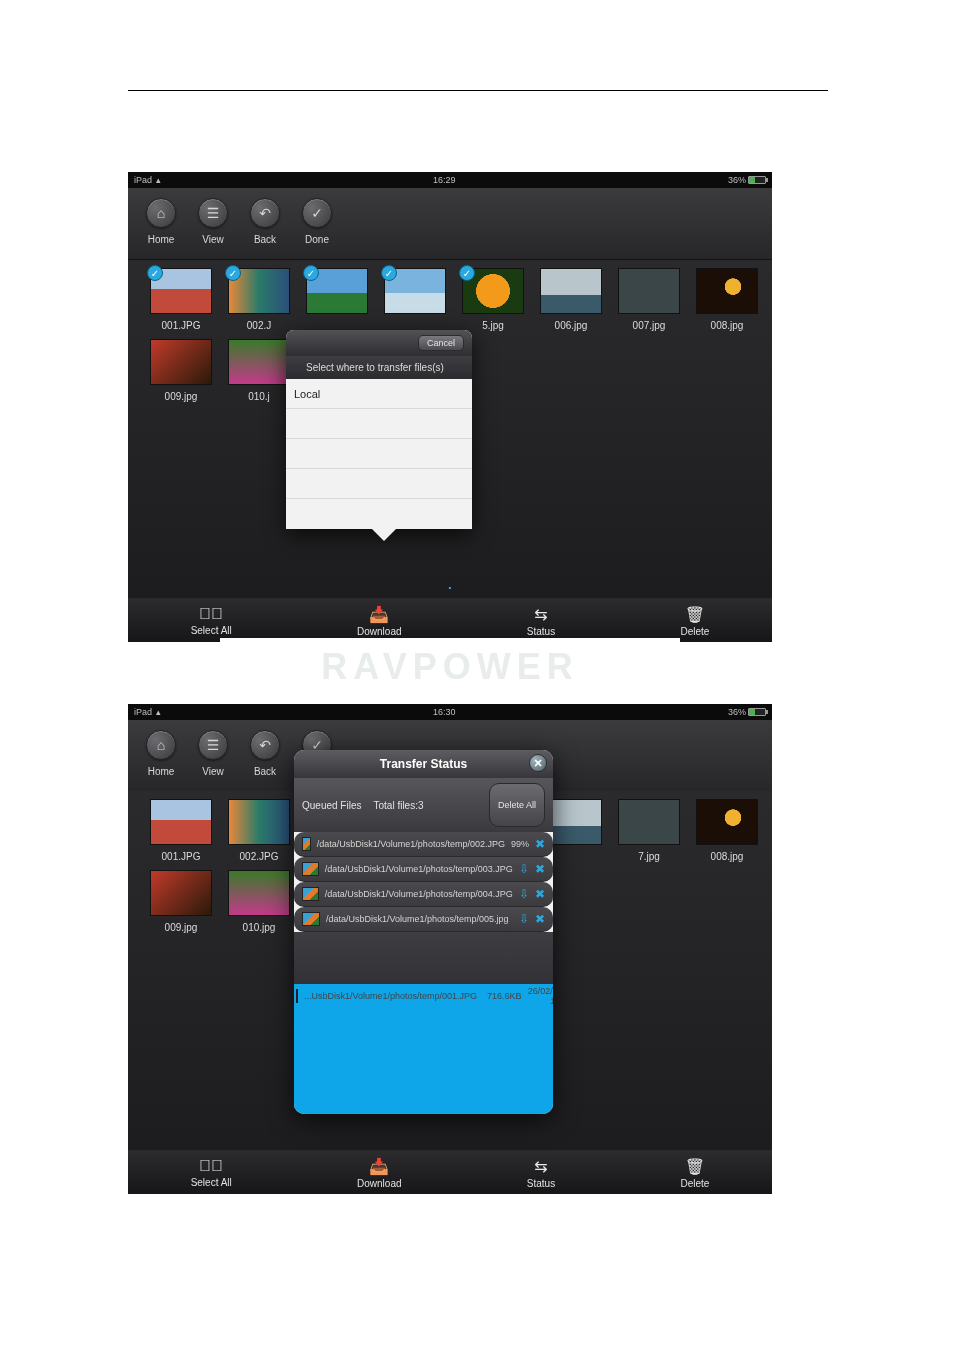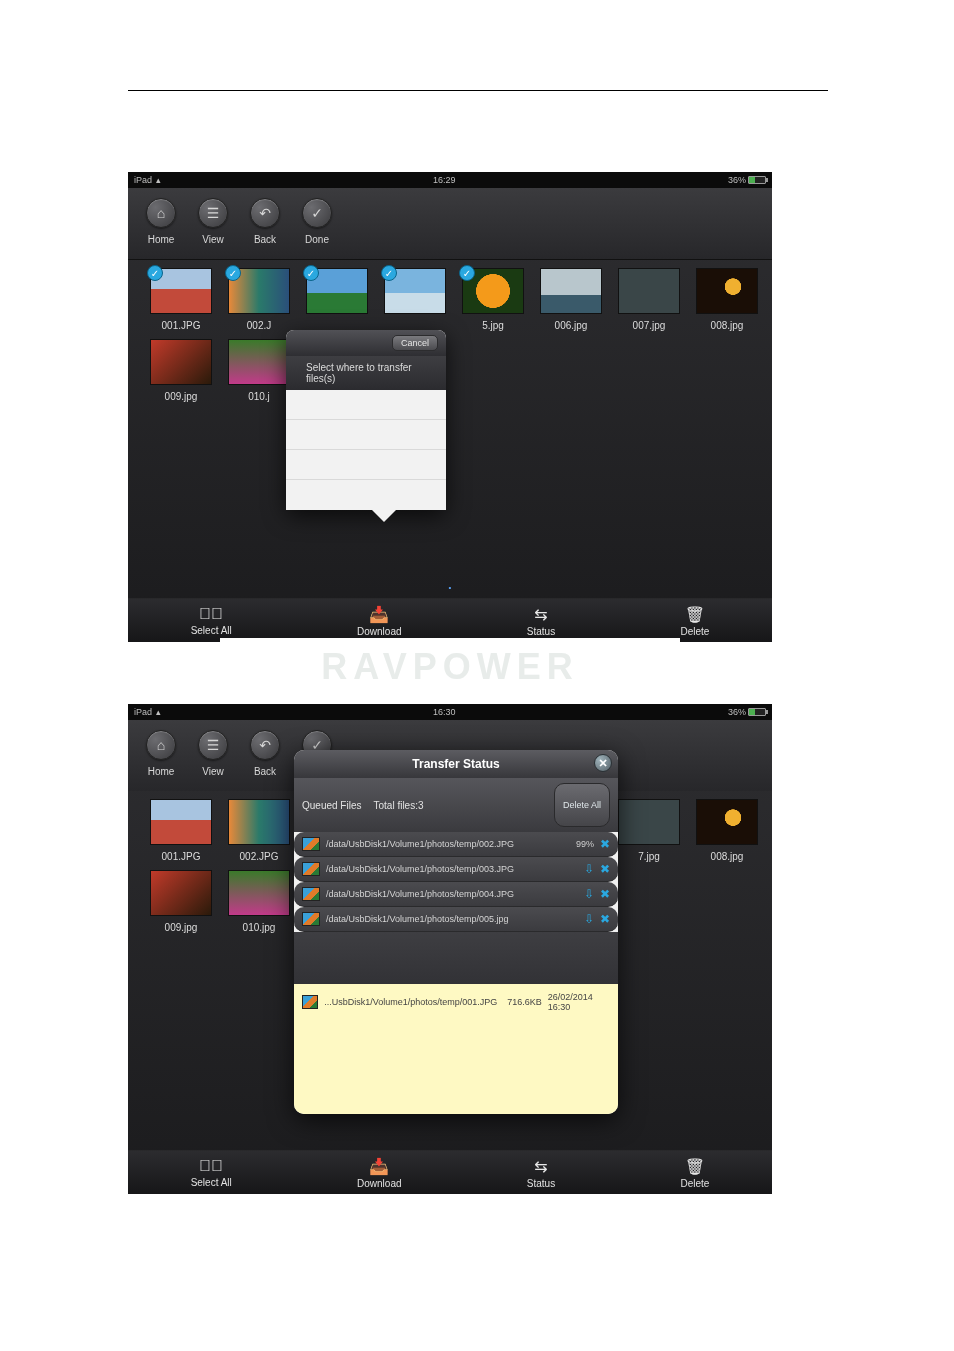--- a/index.html
+++ b/index.html
@@ -118,21 +118,21 @@
     position:absolute;bottom:0;left:0;right:0;height:44px;
     background:linear-gradient(#2c2c2f,#161618);
     display:flex;justify-content:space-around;align-items:center;
     color:#e2e2e2;font-size:10px;border-top:1px solid rgba(255,255,255,.08);
   }
   .bbitem {display:flex;flex-direction:column;align-items:center;gap:2px;}
   .bbicon {font-size:16px;color:#e8e8e8;}
 
   
   .popover {
-    position:absolute;top:158px;left:158px;width:160px;
+    position:absolute;top:158px;left:158px;width:186px;
     background:#fff;border-radius:8px;
     box-shadow:0 6px 22px rgba(0,0,0,.7);
     overflow:visible;
   }
   .popover-header {
     display:flex;justify-content:flex-end;align-items:center;
     background:linear-gradient(#515156,#2e2e32);
     height:26px;padding:0 8px;border-radius:8px 8px 0 0;
   }
   .cancel-btn {
@@ -152,21 +152,21 @@
   }
   .popover-row.empty{color:transparent;}
   .popover::after{
     content:"";position:absolute;left:86px;bottom:-12px;
     border:12px solid transparent;border-top-color:#f2f2f2;border-bottom:none;
   }
   .page-dots{position:absolute;bottom:50px;left:0;right:0;text-align:center;color:#5aa6ff;font-size:8px;}
 
   
   .tpanel {
-    position:absolute;top:46px;left:166px;width:324px;
+    position:absolute;top:46px;left:166px;width:259px;
     background:#f0f0f0;border-radius:10px;
     box-shadow:0 6px 26px rgba(0,0,0,.7);
     overflow:hidden;
   }
   .tpanel-title {
     background:linear-gradient(#5c5c61,#37373b);
     color:#fff;font-size:12px;font-weight:bold;text-align:center;
     padding:7px 0;position:relative;
   }
   .tpanel-close {
@@ -192,21 +192,21 @@
     padding:5px 8px;color:#d5d5d5;font-size:9px;border-radius:10px;
   }
   .qrow .pct{margin-left:auto;font-size:9px;color:#cfcfcf;}
   .qrow .dl{color:#2aa8e0;font-size:12px;}
   .qrow .xx{color:#2aa8e0;font-size:12px;cursor:pointer;}
   .qrow .docico{
     width:18px;height:14px;
     background:linear-gradient(135deg,#3aa0d8 0 40%,#e07b2a 40% 70%,#2a7a35 70%);
     border:1px solid #222;
   }
-  .successbody{background:#fef9c3;padding:8px;min-height:130px;font-size:9px;color:#444;}
+  .successbody{background:#0ea5e9;padding:2px;min-height:130px;font-size:9px;color:#444;text-align:right;}
   .srow{display:flex;align-items:center;gap:6px;}
   .srow .docico{
     width:18px;height:14px;
     background:linear-gradient(135deg,#3aa0d8 0 40%,#e07b2a 40% 70%,#2a7a35 70%);
     border:1px solid #222;
   }
   .footer {
     position:absolute;bottom:30px;left:64px;right:64px;
     display:flex;align-items:center;font-size:14px;color:#333;
   }
@@ -315,20 +315,21 @@
           <span>010.j</span>
         </div>
     </div>
 
     <div class="popover">
       <div class="popover-header">
         <button class="cancel-btn">Cancel</button>
       </div>
       <div class="popover-sub">Select where to transfer files(s)</div>
       <div class="popover-list">
+        <div class="popover-row">Local</div>
         <div class="popover-row empty">.</div>
         <div class="popover-row empty">.</div>
         <div class="popover-row empty">.</div>
         <div class="popover-row empty" style="border-bottom:none">.</div>
       </div>
     </div>
 
     <div class="page-dots">•</div>
 
     <div class="bottombar">

